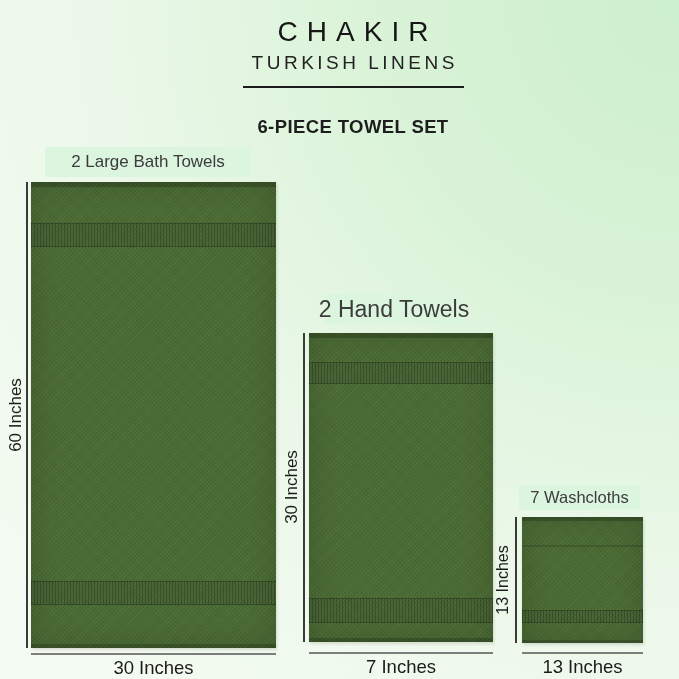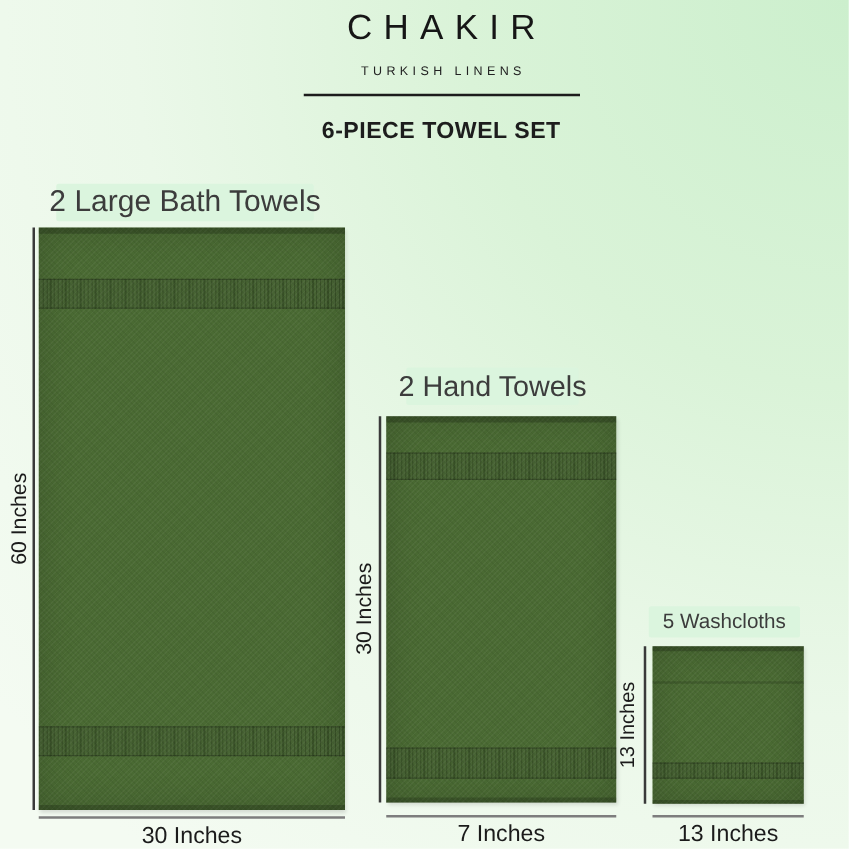--- a/index.html
+++ b/index.html
@@ -4,24 +4,24 @@
 <style>
   html,body{margin:0;padding:0;}
   .canvas{
     position:relative;width:679px;height:679px;overflow:hidden;
     background:radial-gradient(130% 130% at 100% 0%, #ccefcd 0%, #daf3d8 35%, #ebf8e9 65%, #f4fbf2 100%);
     font-family:"Liberation Sans", sans-serif;
   }
 
   
   .header{position:absolute;left:203px;top:0;width:300px;text-align:center;}
-  .brand{margin-top:7px;font-size:28px;font-weight:300;letter-spacing:9px;text-indent:9px;color:#161616;line-height:1.05;}
-  .tagline{margin-top:16px;font-size:10px;letter-spacing:3.5px;text-indent:3.5px;color:#222;}
+  .brand{margin-top:17px;font-size:28px;font-weight:300;letter-spacing:9px;text-indent:9px;color:#161616;line-height:1.05;}
+  .tagline{margin-top:6px;font-size:19px;letter-spacing:3.5px;text-indent:3.5px;color:#222;}
   .divider{margin:12px auto 0;width:221px;height:2px;background:#1c1c1c;}
-  .set-title{margin-top:16px;font-size:18.5px;font-weight:bold;letter-spacing:.4px;color:#1d1d1d;}
+  .set-title{margin-top:28px;font-size:18.5px;font-weight:bold;letter-spacing:.4px;color:#1d1d1d;}
 
   
   .towel{
     position:absolute;background-color:#4a6a33;
     background-image:
       repeating-linear-gradient(45deg, rgba(0,0,0,.05) 0 1px, rgba(0,0,0,0) 1px 3px),
       repeating-linear-gradient(135deg, rgba(255,255,255,.04) 0 1px, rgba(255,255,255,0) 1px 3px);
     box-shadow:inset 0 0 28px rgba(0,0,0,.16), 1px 2px 3px rgba(0,0,0,.12);
   }
   .fold{position:absolute;left:0;right:0;top:0;height:5px;background:rgba(0,0,0,.20);}
@@ -39,21 +39,21 @@
   }
   .vline{position:absolute;width:2px;background:#3a3a3a;}
   .hline{position:absolute;height:2px;background:#7d7d7d;}
   .vlabel{
     position:absolute;transform:translate(-50%,-50%) rotate(-90deg);
     font-size:17px;color:#1b1b1b;white-space:nowrap;
   }
   .wlabel{position:absolute;text-align:center;font-size:18.5px;color:#1b1b1b;}
 
   
-  .g-bath .plabel{left:45px;top:147px;width:206px;height:30px;font-size:24px;}
+  .g-bath .plabel{left:45px;top:147px;width:206px;height:30px;font-size:17px;}
   .g-bath .towel{left:31px;top:182px;width:245px;height:466px;}
   .g-bath .band-top{top:41px;height:22px;}
   .g-bath .band-bottom{bottom:43px;height:22px;}
   .g-bath .vline{left:26px;top:182px;height:466px;}
   .g-bath .vlabel{left:16px;top:415px;}
   .g-bath .hline{left:31px;top:653px;width:245px;}
   .g-bath .wlabel{left:31px;top:657px;width:245px;}
 
   
   .g-hand .plabel{left:325px;top:294px;width:138px;height:30px;font-size:23px;}
@@ -111,21 +111,21 @@
       <div class="band band-bottom"></div>
       <div class="hem"></div>
     </div>
     <div class="vline"></div>
     <div class="vlabel">30 Inches</div>
     <div class="hline"></div>
     <div class="wlabel">7 Inches</div>
   </div>
 
   <div class="group g-wash">
-    <div class="plabel">5 Washcloths</div>
+    <div class="plabel">7 Washcloths</div>
     <div class="towel">
       <div class="fold"></div>
       <div class="seam"></div>
       <div class="band band-bottom"></div>
       <div class="hem"></div>
     </div>
     <div class="vline"></div>
     <div class="vlabel">13 Inches</div>
     <div class="hline"></div>
     <div class="wlabel">13 Inches</div>

